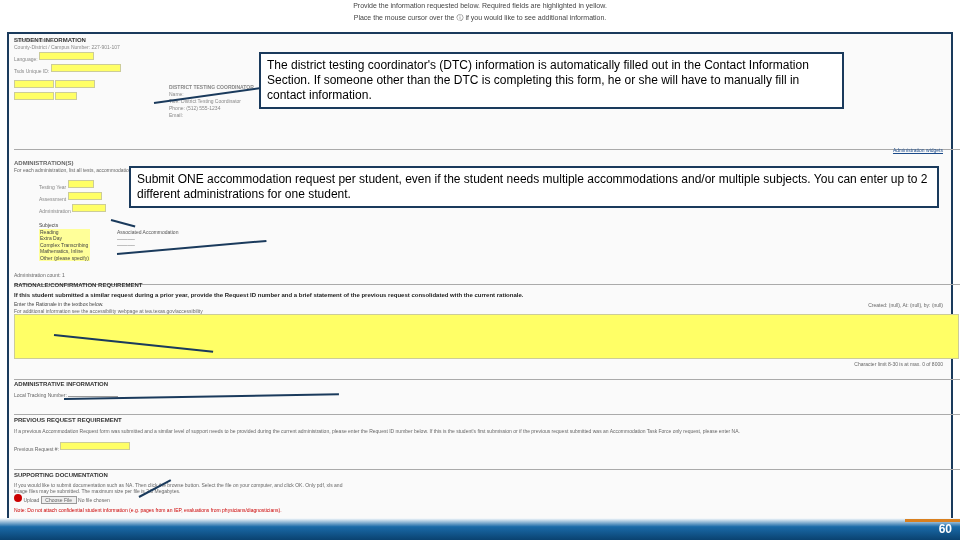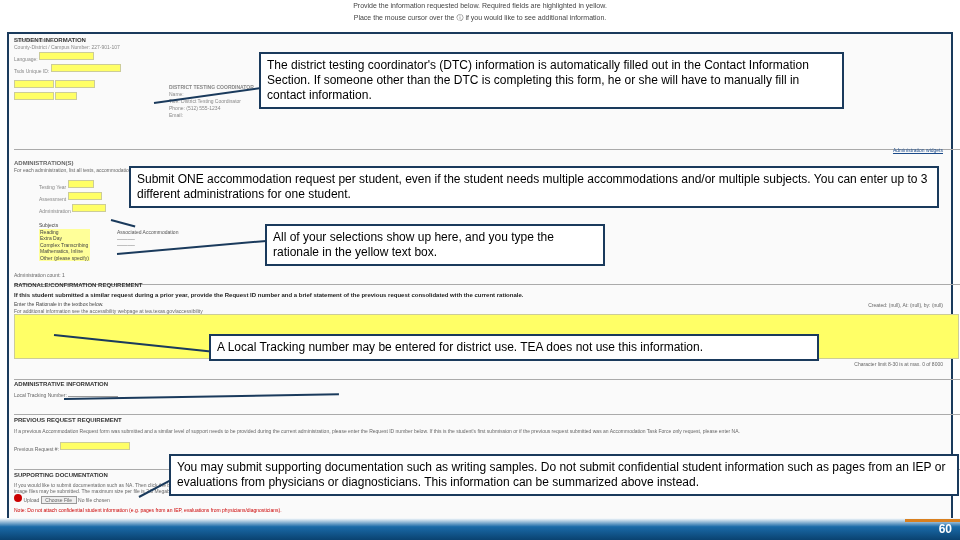--- a/index.html
+++ b/index.html
@@ -166,22 +166,19 @@
   <div class="note-line">After clicking the 'SEND' button a record will automatically display with a Request ID number and a confirmation on the main page.</div>
 
   <div class="line l1"></div>
   <div class="line l2"></div>
   <div class="line l3"></div>
   <div class="line l4"></div>
   <div class="line l5"></div>
   <div class="line l6"></div>
 
   <div class="callout c1">The district testing coordinator's (DTC) information is automatically filled out in the Contact Information Section. If someone other than the DTC is completing this form, he or she will have to manually fill in contact information.</div>
-  <div class="callout c2">Submit ONE accommodation request per student, even if the student needs multiple accommodations and/or multiple subjects. You can enter up to 3 different administrations for one student.</div>
-  <div class="callout c3">All of your selections show up here, and you type the rationale in the yellow text box.</div>
-  <div class="callout c4">A Local Tracking number may be entered for district use. TEA does not use this information.</div>
-  <div class="callout c6">You may submit supporting documentation such as writing samples. Do not submit confidential student information such as pages from an IEP or evaluations from physicians or diagnosticians. This information can be summarized above instead.</div>
+  <div class="callout c2">Submit ONE accommodation request per student, even if the student needs multiple accommodations and/or multiple subjects. You can enter up to 2 different administrations for one student.</div>
 
 </div>
 
 <div class="footer"></div>
 <div class="footer-accent"></div>
 <div class="page-num">60</div>
 
 </body></html>

